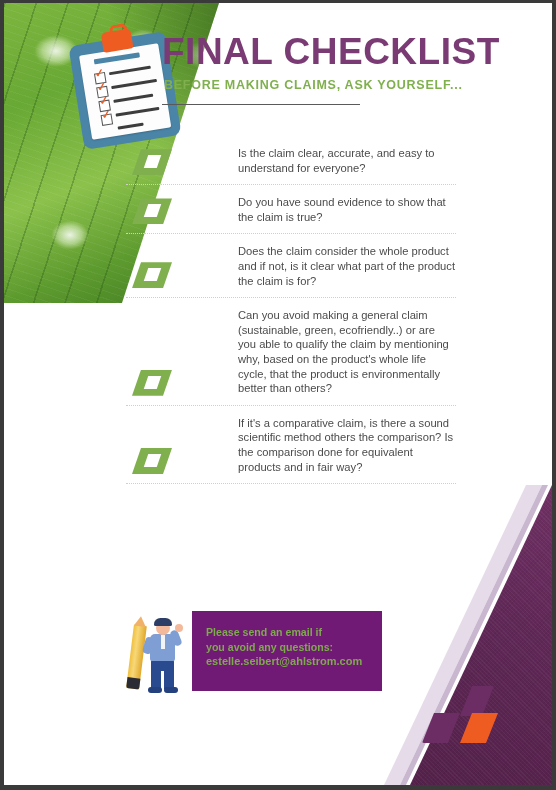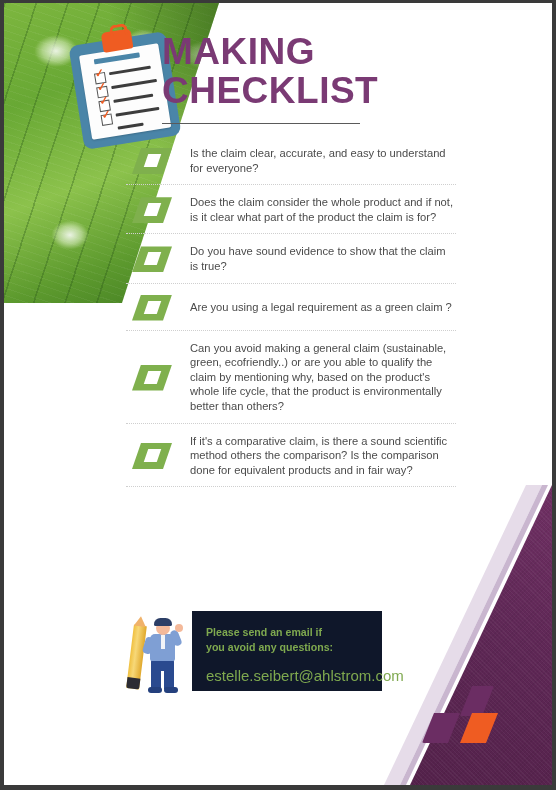--- a/index.html
+++ b/index.html
@@ -89,21 +89,21 @@
     line-height:1.05;margin:0;font-family:"Liberation Sans", sans-serif;
   }
   .subtitle{
     margin:6px 0 0 2px;font-size:12.5px;font-weight:bold;color:#7fb04d;
     letter-spacing:.75px;
   }
   .hrule{margin-top:12px;width:198px;height:1.5px;background:#5a5a5a;}
 
   
   .list{position:absolute;left:122px;top:133px;width:330px;}
-  .row{display:flex;align-items:center;padding:9px 0 9px 0;}
+  .row{display:flex;align-items:flex-end;padding:9px 0 9px 0;gap:48px;}
   .row + .row{border-top:1.5px dotted #cfcfcf;}
   .list .sep-end{border-top:1.5px dotted #cfcfcf;height:0;}
 
   .cbx{flex:0 0 auto;width:40px;height:26px;position:relative;margin:2px 18px 0 6px;}
   .cbx-par{position:absolute;inset:0;background:#7fb04d;
            clip-path:polygon(9px 0, 40px 0, 31px 26px, 0 26px);}
   .cbx-in{position:absolute;left:14px;top:6px;width:13px;height:13px;background:#ffffff;
           transform:skewX(-19deg) rotate(0deg);}
   .txt{font-size:11.2px;line-height:14.6px;color:#4b4b4b;padding-top:1px;}
 
@@ -121,24 +121,24 @@
   .p-body{position:absolute;left:28px;top:19px;width:25px;height:27px;background:#7f9fd4;border-radius:5px 5px 2px 2px;}
   .p-tie{position:absolute;left:39px;top:20px;width:4px;height:14px;background:#f2f4f8;}
   .p-armL{position:absolute;left:22px;top:22px;width:9px;height:17px;background:#7f9fd4;border-radius:4px;transform:rotate(16deg);}
   .p-armR{position:absolute;left:50px;top:15px;width:8px;height:16px;background:#7f9fd4;border-radius:4px;transform:rotate(-22deg);}
   .p-hand{position:absolute;left:53px;top:9px;width:8px;height:8px;background:#f4b99a;border-radius:50%;}
   .p-legs{position:absolute;left:29px;top:44px;width:23px;height:30px;background:#2a4a8f;border-radius:3px 3px 2px 2px;}
   .p-gap{position:absolute;left:39px;top:56px;width:3px;height:18px;background:#fff;}
   .p-shoeL{position:absolute;left:26px;top:72px;width:14px;height:6px;background:#24407d;border-radius:3px;}
   .p-shoeR{position:absolute;left:42px;top:72px;width:14px;height:6px;background:#24407d;border-radius:3px;}
 
-  .note{position:absolute;left:70px;top:0;width:190px;height:80px;background:#0f172a;}
+  .note{position:absolute;left:70px;top:0;width:190px;height:80px;background:#701a75;}
   .note-inner{padding:14px 12px 0 14px;}
   .note-l1,.note-l2{font-size:10.6px;color:#7fa94f;line-height:14.5px;font-weight:bold;}
-  .note-mail{font-size:15px;color:#7fa94f;line-height:15px;margin-top:14px;font-weight:normal;}
+  .note-mail{font-size:11px;color:#7fa94f;line-height:15px;margin-top:0;font-weight:bold;}
 </style>
 </head>
 <body>
 
 <div id="page">
   <div id="canvas">
 
     <div class="leaf-wrap">
       <div class="leaf-img"></div>
       <div class="leaf-shade"></div>
@@ -159,52 +159,46 @@
         <div class="cb-row" style="left:27px;top:49px;width:40px"></div>
         <div class="cb-box" style="left:12px;top:62px"></div>
         <div class="cb-tick" style="left:13px;top:58px">✓</div>
         <div class="cb-row" style="left:27px;top:63px;width:44px"></div>
         <div class="cb-row" style="left:27px;top:76px;width:26px"></div>
       </div>
       <div class="cb-clip"></div>
     </div>
 
     <div class="header">
-      <h1 class="title">MAKING CHECKLIST</h1>
+      <h1 class="title">FINAL CHECKLIST</h1>
+      <div class="subtitle">BEFORE MAKING CLAIMS, ASK YOURSELF...</div>
       <div class="hrule"></div>
     </div>
 
     <div class="list">
       <div class="row">
         <div class="cbx">
             <div class="cbx-par"></div>
             <div class="cbx-in"></div>
           </div>
         <div class="txt">Is the claim clear, accurate, and easy to understand for everyone?</div>
       </div>
       <div class="row">
         <div class="cbx">
             <div class="cbx-par"></div>
             <div class="cbx-in"></div>
           </div>
+        <div class="txt">Do you have sound evidence to show that the claim is true?</div>
+      </div>
+      <div class="row">
+        <div class="cbx">
+            <div class="cbx-par"></div>
+            <div class="cbx-in"></div>
+          </div>
         <div class="txt">Does the claim consider the whole product and if not, is it clear what part of the product the claim is for?</div>
-      </div>
-      <div class="row">
-        <div class="cbx">
-            <div class="cbx-par"></div>
-            <div class="cbx-in"></div>
-          </div>
-        <div class="txt">Do you have sound evidence to show that the claim is true?</div>
-      </div>
-      <div class="row">
-        <div class="cbx">
-            <div class="cbx-par"></div>
-            <div class="cbx-in"></div>
-          </div>
-        <div class="txt">Are you using a legal requirement as a green claim ?</div>
       </div>
       <div class="row">
         <div class="cbx">
             <div class="cbx-par"></div>
             <div class="cbx-in"></div>
           </div>
         <div class="txt">Can you avoid making a general claim (sustainable, green, ecofriendly..) or are you able to qualify the claim by mentioning why, based on the product's whole life cycle, that the product is environmentally better than others?</div>
       </div>
       <div class="row">
         <div class="cbx">

